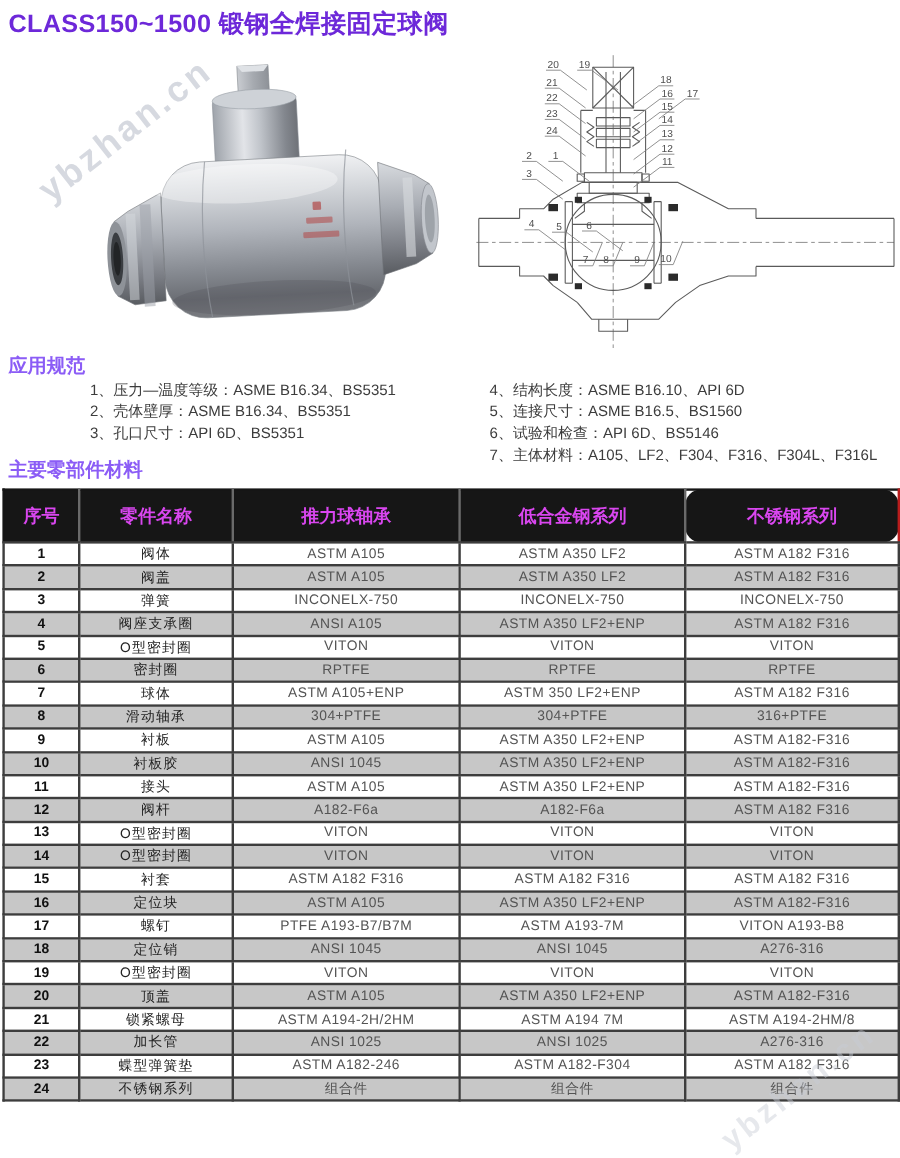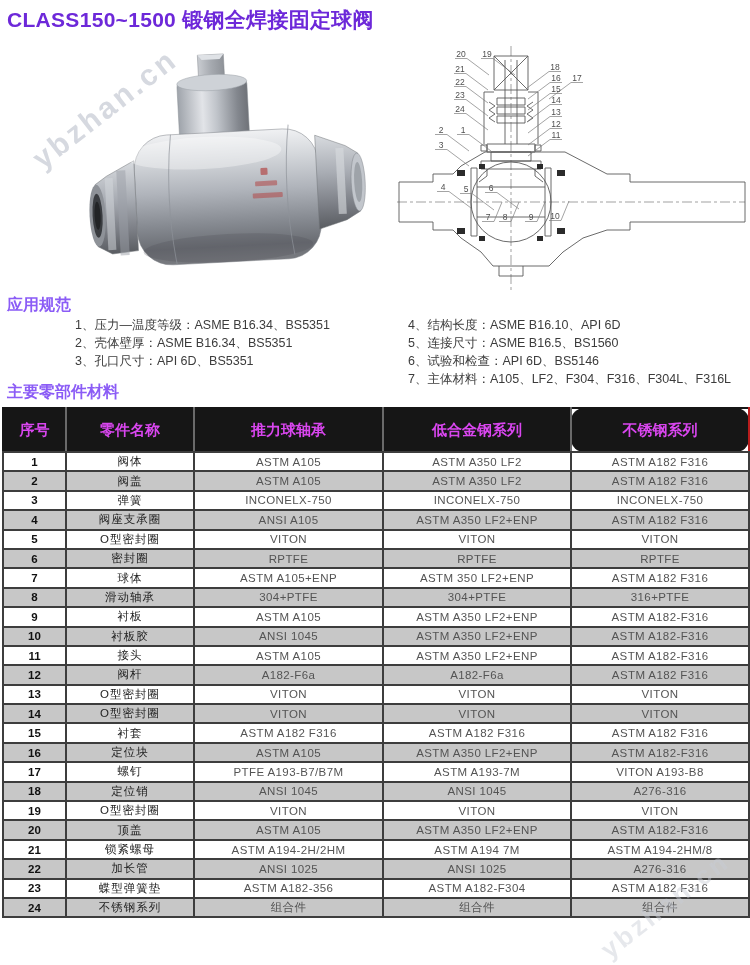--- a/index.html
+++ b/index.html
@@ -445,21 +445,21 @@
       <tr class="even">
         <td class="c0">22</td>
         <td class="c1">加长管</td>
         <td class="val">ANSI 1025</td>
         <td class="val">ANSI 1025</td>
         <td class="val">A276-316</td>
       </tr>
       <tr class="odd">
         <td class="c0">23</td>
         <td class="c1">蝶型弹簧垫</td>
-        <td class="val">ASTM A182-356</td>
+        <td class="val">ASTM A182-246</td>
         <td class="val">ASTM A182-F304</td>
         <td class="val">ASTM A182 F316</td>
       </tr>
       <tr class="even">
         <td class="c0">24</td>
         <td class="c1">不锈钢系列</td>
         <td class="val">组合件</td>
         <td class="val">组合件</td>
         <td class="val">组合件</td>
       </tr>

